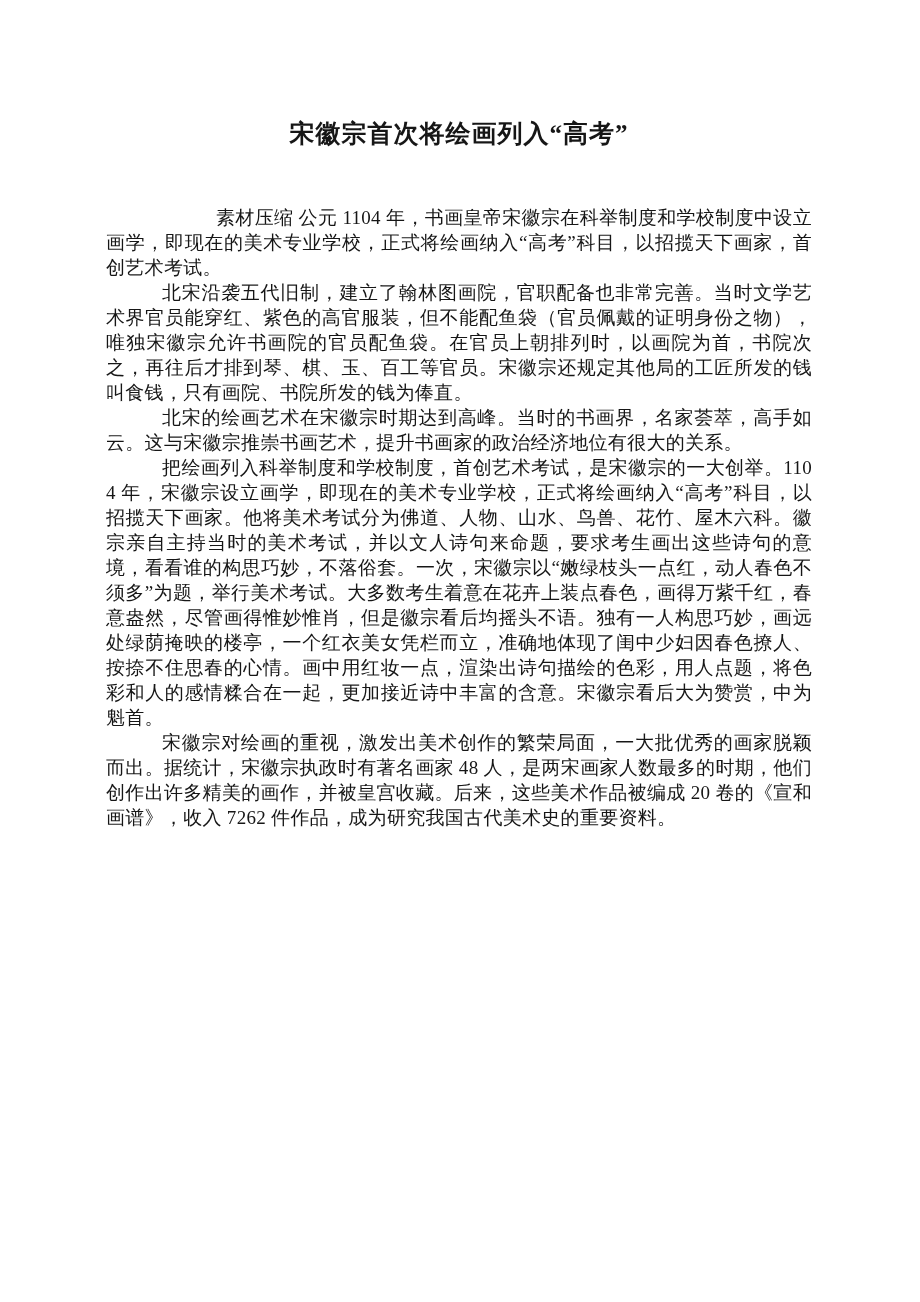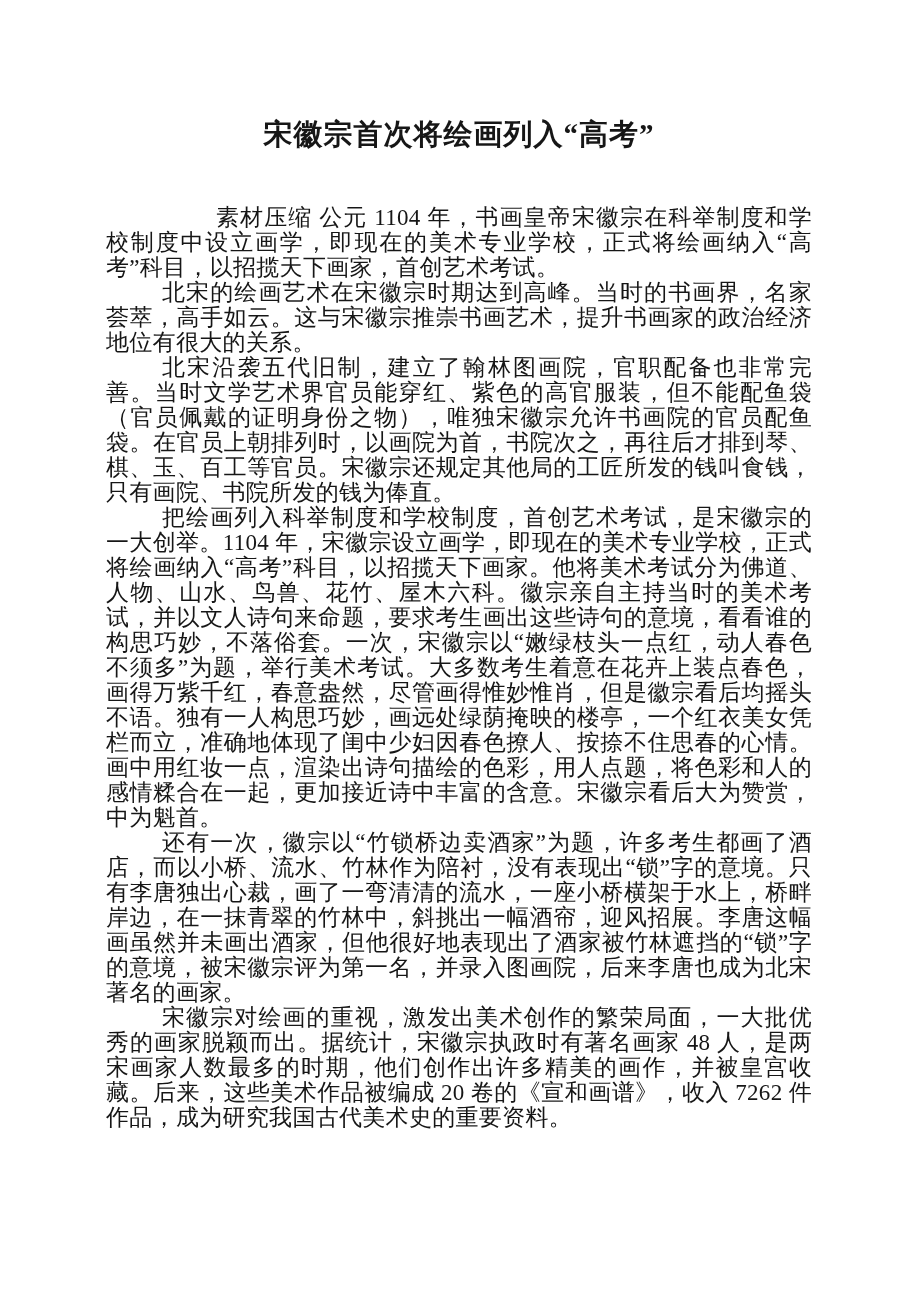--- a/index.html
+++ b/index.html
@@ -14,32 +14,32 @@
     margin: 0 auto;
     background: #ffffff;
     box-sizing: border-box;
     padding: 118px 108px 0 106px;
     font-family: "Liberation Serif", "DejaVu Serif", serif;
     color: #161616;
     overflow: hidden;
   }
   .doc-title {
     margin: 0;
-    font-size: 29px;
+    font-size: 25px;
     line-height: 32px;
     font-weight: bold;
     text-align: center;
     letter-spacing: 1px;
   }
   .doc-body {
     margin-top: 55px;
   }
   .doc-body p {
     margin: 0;
-    font-size: 23px;
+    font-size: 19px;
     line-height: 25px;
     text-align: justify;
     text-justify: inter-ideograph;
     text-indent: 56px;
     word-break: break-all;
     letter-spacing: 0.3px;
   }
   .doc-body p.lead-indent {
     text-indent: 110px;
   }
@@ -48,19 +48,18 @@
   }
 </style>
 </head>
 <body>
 
 <div class="page">
   <h1 class="doc-title">宋徽宗首次将绘画列入“高考”</h1>
 
   <div class="doc-body">
     <p class="lead-indent">素材压缩 公元 1104 年，书画皇帝宋徽宗在科举制度和学校制度中设立画学，即现在的美术专业学校，正式将绘画纳入“高考”科目，以招揽天下画家，首创艺术考试。</p>
+    <p>北宋沿袭五代旧制，建立了翰林图画院，官职配备也非常完善。当时文学艺术界官员能穿红、紫色的高官服装，但不能配鱼袋（官员佩戴的证明身份之物），唯独宋徽宗允许书画院的官员配鱼袋。在官员上朝排列时，以画院为首，书院次之，再往后才排到琴、棋、玉、百工等官员。宋徽宗还规定其他局的工匠所发的钱叫食钱，只有画院、书院所发的钱为俸直。</p>
     <p>北宋的绘画艺术在宋徽宗时期达到高峰。当时的书画界，名家荟萃，高手如云。这与宋徽宗推崇书画艺术，提升书画家的政治经济地位有很大的关系。</p>
-    <p>北宋沿袭五代旧制，建立了翰林图画院，官职配备也非常完善。当时文学艺术界官员能穿红、紫色的高官服装，但不能配鱼袋（官员佩戴的证明身份之物），唯独宋徽宗允许书画院的官员配鱼袋。在官员上朝排列时，以画院为首，书院次之，再往后才排到琴、棋、玉、百工等官员。宋徽宗还规定其他局的工匠所发的钱叫食钱，只有画院、书院所发的钱为俸直。</p>
     <p>把绘画列入科举制度和学校制度，首创艺术考试，是宋徽宗的一大创举。1104 年，宋徽宗设立画学，即现在的美术专业学校，正式将绘画纳入“高考”科目，以招揽天下画家。他将美术考试分为佛道、人物、山水、鸟兽、花竹、屋木六科。徽宗亲自主持当时的美术考试，并以文人诗句来命题，要求考生画出这些诗句的意境，看看谁的构思巧妙，不落俗套。一次，宋徽宗以“嫩绿枝头一点红，动人春色不须多”为题，举行美术考试。大多数考生着意在花卉上装点春色，画得万紫千红，春意盎然，尽管画得惟妙惟肖，但是徽宗看后均摇头不语。独有一人构思巧妙，画远处绿荫掩映的楼亭，一个红衣美女凭栏而立，准确地体现了闺中少妇因春色撩人、按捺不住思春的心情。画中用红妆一点，渲染出诗句描绘的色彩，用人点题，将色彩和人的感情糅合在一起，更加接近诗中丰富的含意。宋徽宗看后大为赞赏，中为魁首。</p>
-    <p>还有一次，徽宗以“竹锁桥边卖酒家”为题，许多考生都画了酒店，而以小桥、流水、竹林作为陪衬，没有表现出“锁”字的意境。只有李唐独出心裁，画了一弯清清的流水，一座小桥横架于水上，桥畔岸边，在一抹青翠的竹林中，斜挑出一幅酒帘，迎风招展。李唐这幅画虽然并未画出酒家，但他很好地表现出了酒家被竹林遮挡的“锁”字的意境，被宋徽宗评为第一名，并录入图画院，后来李唐也成为北宋著名的画家。</p>
     <p>宋徽宗对绘画的重视，激发出美术创作的繁荣局面，一大批优秀的画家脱颖而出。据统计，宋徽宗执政时有著名画家 48 人，是两宋画家人数最多的时期，他们创作出许多精美的画作，并被皇宫收藏。后来，这些美术作品被编成 20 卷的《宣和画谱》，收入 7262 件作品，成为研究我国古代美术史的重要资料。</p>
   </div>
 </div>
 
 </body></html>

